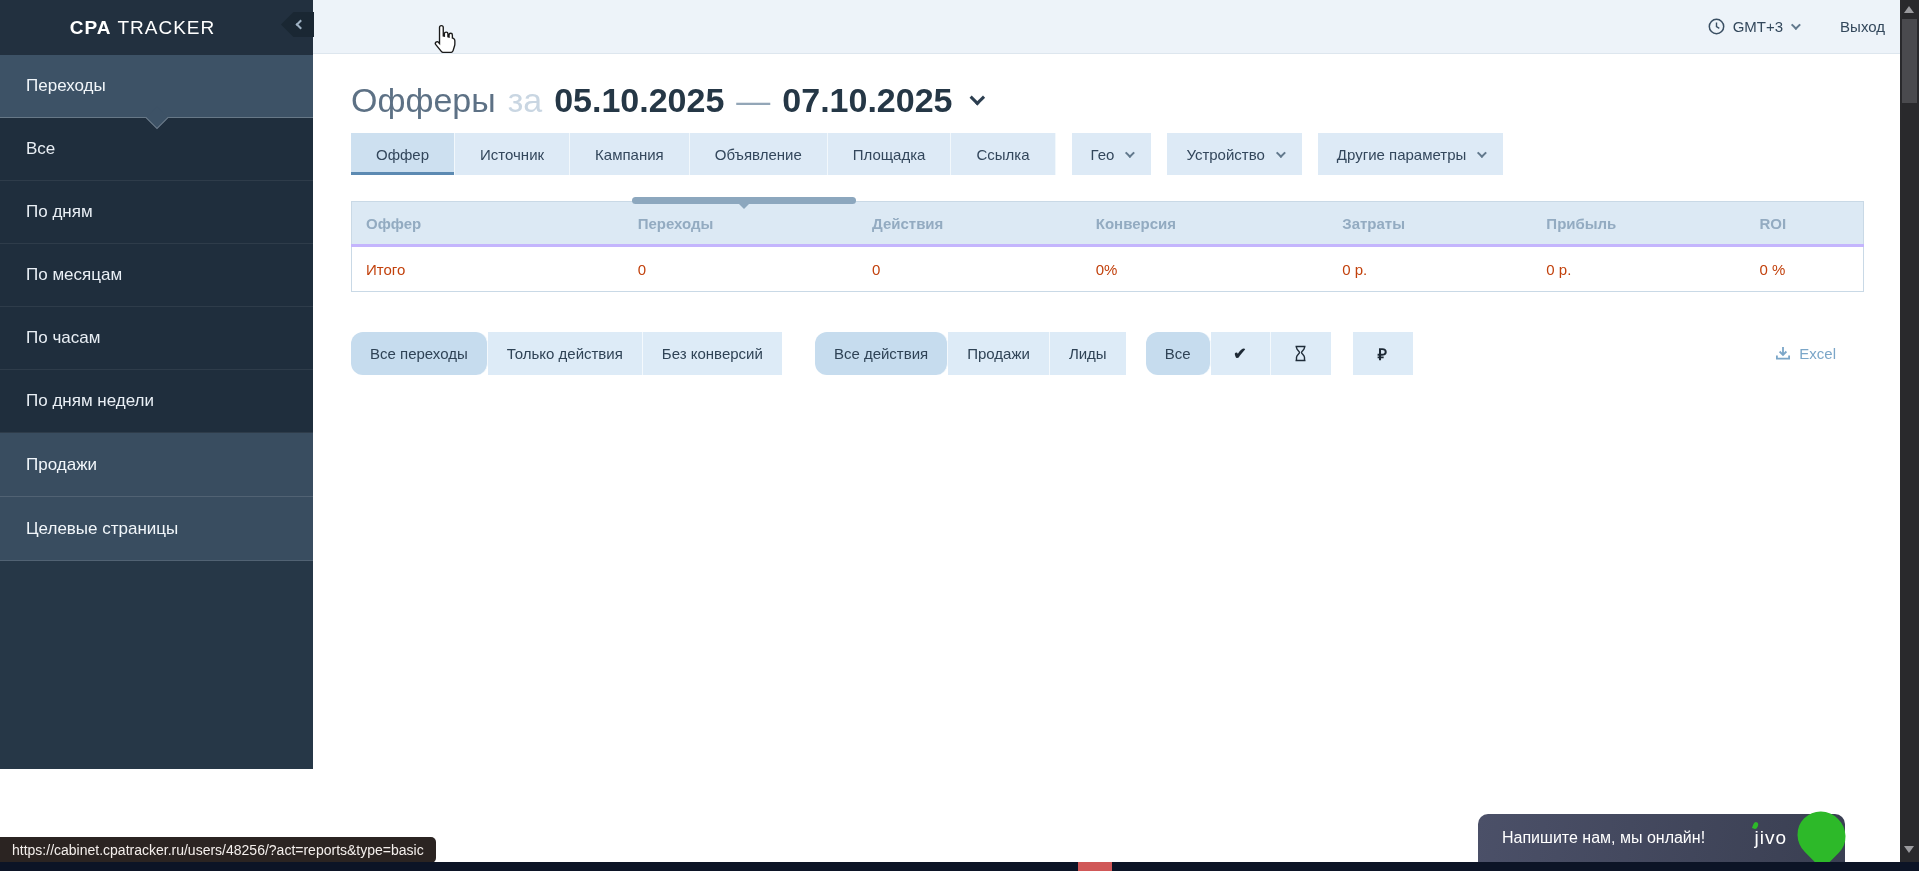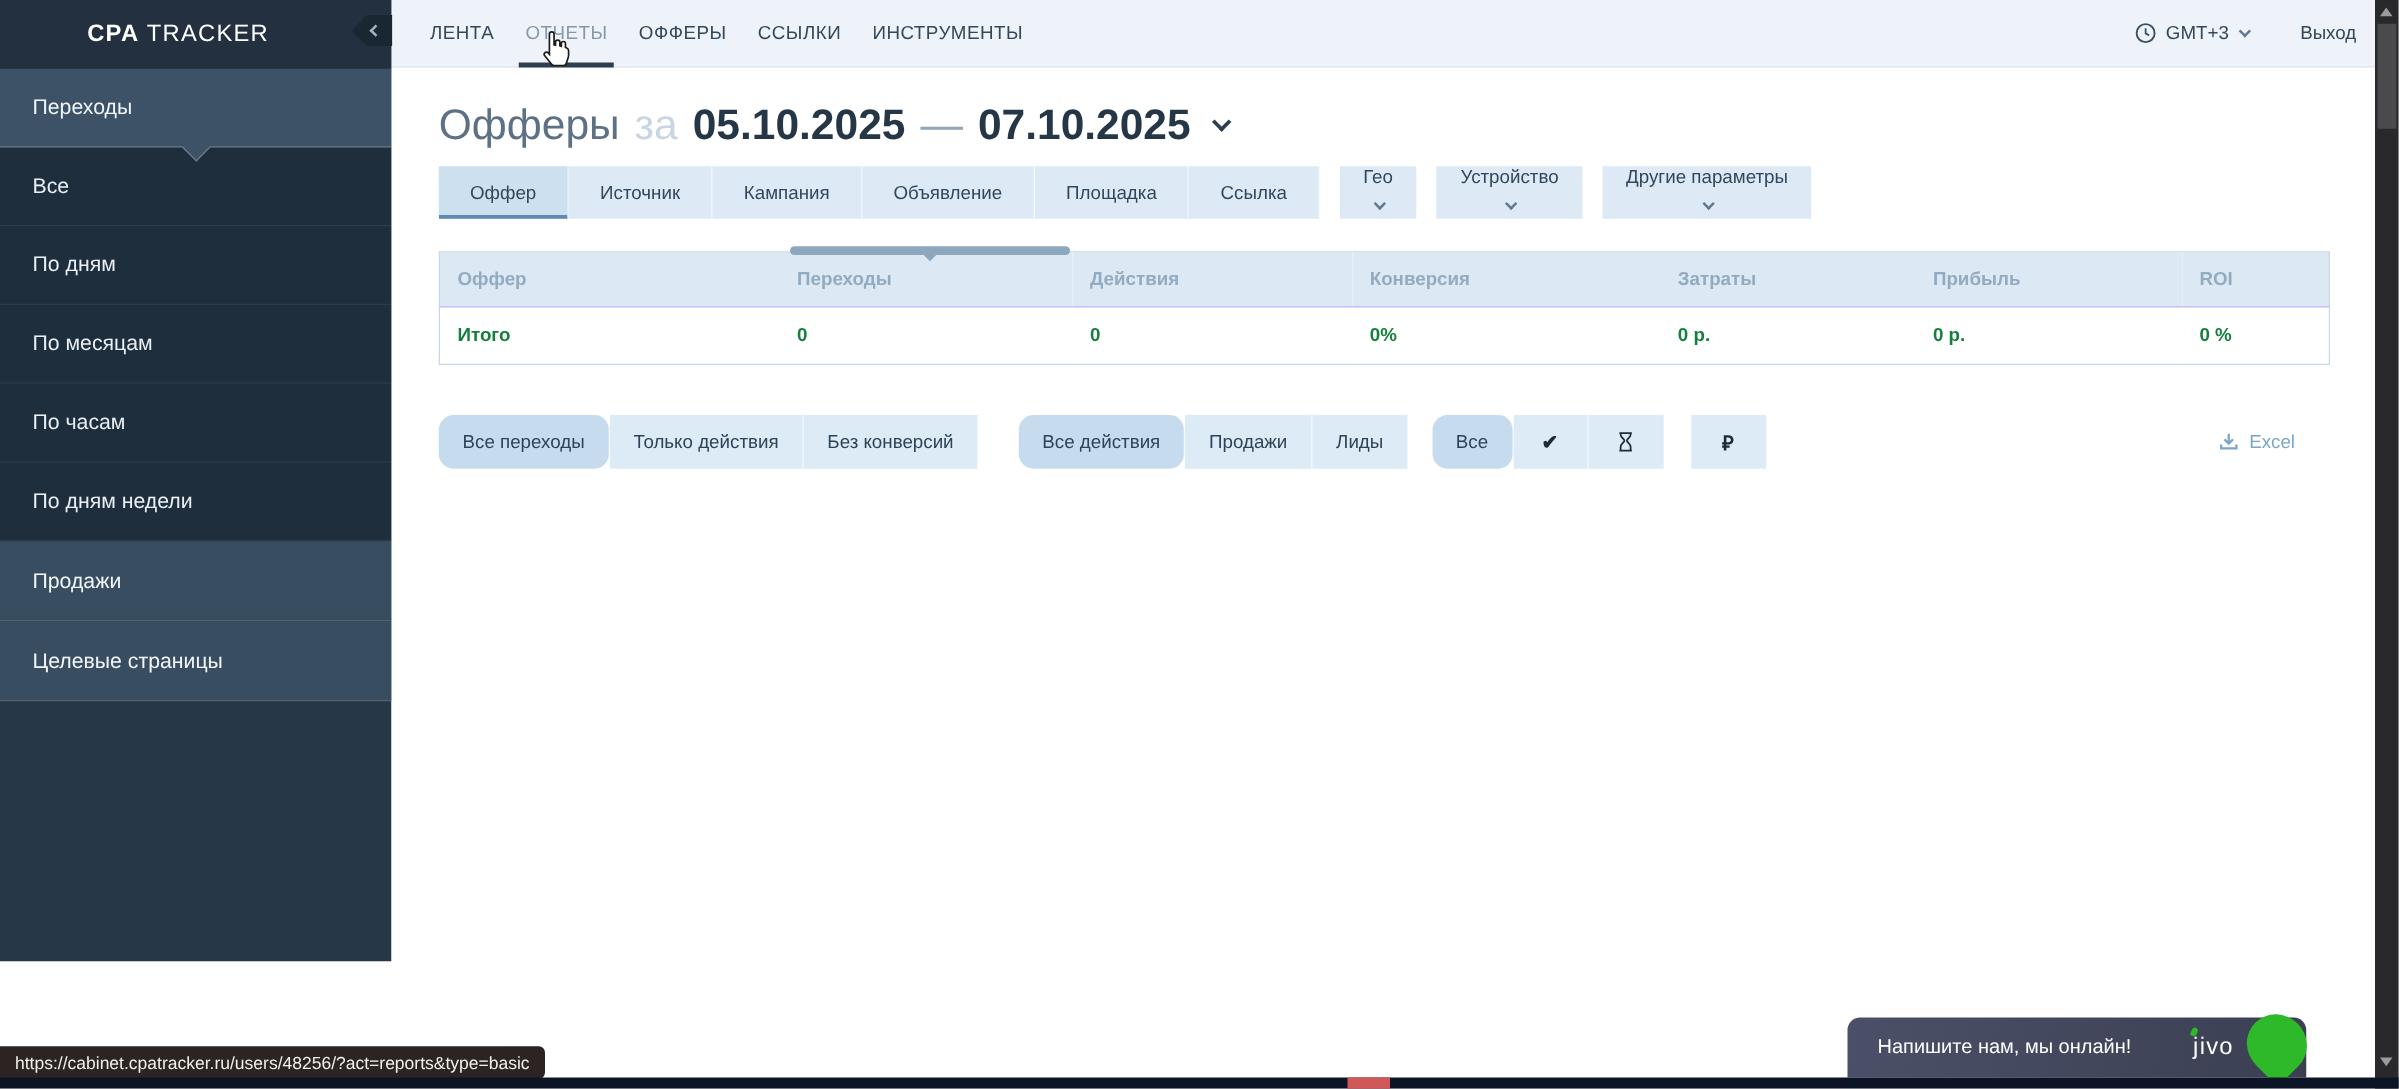--- a/index.html
+++ b/index.html
@@ -42,27 +42,27 @@
   .report-title { font-size:34px; font-weight:400; line-height:1.1; display:flex; align-items:center; gap:12px; }
   .rt-name { color:#5d7185; }
   .rt-prep { color:#c9d6e2; }
   .rt-date { color:#253746; font-weight:700; }
   .rt-dash { color:#93a6b7; font-weight:400; }
   .rt-chev { width:11px; height:11px; border-right:3px solid #2c3e50; border-bottom:3px solid #2c3e50; transform:rotate(45deg) translateY(-4px); display:inline-block; margin-left:4px; cursor:pointer; }
   .tabs-row { margin-top:14px; display:flex; height:42px; }
   .dim-tab { background:#ddeaf6; padding:0 25px; display:flex; align-items:center; font-size:15px; color:#33475c;
     border-right:1px solid #f2f8fc; cursor:pointer; white-space:nowrap; }
   .dim-tab.active { background:#cde0f0; box-shadow:inset 0 -3px 0 #5c8ab2; }
-  .dd-btn { background:#ddeaf6; margin-left:16px; padding:0 19px; display:flex; align-items:center; gap:11px; font-size:15px; color:#33475c; cursor:pointer; white-space:nowrap;flex-direction:column; }
+  .dd-btn { background:#ddeaf6; margin-left:16px; padding:0 19px; display:flex; align-items:center; gap:11px; font-size:15px; color:#33475c; cursor:pointer; white-space:nowrap; }
   .table-wrap { position:relative; width:1513px; margin-top:26px; }
   .col-indicator { position:absolute; top:-4px; left:281px; width:224px; height:7px; background:#8ca7be; border-radius:4px; cursor:pointer; }
   .col-indicator::after { content:""; position:absolute; left:50%; top:7px; margin-left:-5px; border-left:5px solid transparent; border-right:5px solid transparent; border-top:5px solid #8ca7be; }
   table.report { width:100%; border-collapse:collapse; border:1px solid #c9d9e6; }
   table.report th { background:#dce9f4; color:#93abc1; font-size:15px; font-weight:700; text-align:left; height:44px; padding:0 14px; cursor:pointer; }
-  table.report td { background:#fff; color:#15803d; font-size:15px; font-weight:700; height:46px; padding:0 14px; border-top:1px solid #c4b5fd; }
+  table.report td { background:#fff; color:#c2410c; font-size:15px; font-weight:400; height:46px; padding:0 14px; border-top:3px solid #c4b5fd; }
   .c1{width:18%} .c2{width:15.5%} .c3{width:14.8%} .c4{width:16.3%} .c5{width:13.5%} .c6{width:14.1%} .c7{width:7.8%}
   .filters-row { width:1513px; margin-top:40px; display:flex; align-items:center; }
   .btn-group { display:flex; }
   .g2 { margin-left:33px; } .g3 { margin-left:20px; } .gc { margin-left:22px; }
   .fbtn { height:43px; background:#ddebf7; color:#2f4356; font-size:15px; padding:0 19px; display:flex; align-items:center; justify-content:center;
     border-right:1px solid #f4f9fd; cursor:pointer; white-space:nowrap; }
   .btn-group .fbtn:last-child { border-right:none; }
   .fbtn.active { background:#c6dcee;border-radius:12px; }
   .fbtn.icon-btn { width:60px; padding:0; font-size:16px; color:#1d2935; font-weight:700; }
   .excel-link { margin-left:auto; margin-right:28px; display:flex; align-items:center; gap:8px; color:#7ba6c8; font-size:15px; cursor:pointer; }
@@ -120,27 +120,20 @@
   <div class="side-item">
       <span>Продажи</span>
     </div>
   <div class="side-item">
       <span>Целевые страницы</span>
     </div>
 </div>
 
 <div class="main">
   <div class="topbar">
-    <div class="nav-items">
-      <div class="nav-item">ЛЕНТА</div>
-      <div class="nav-item active">ОТЧЕТЫ</div>
-      <div class="nav-item">ОФФЕРЫ</div>
-      <div class="nav-item">ССЫЛКИ</div>
-      <div class="nav-item">ИНСТРУМЕНТЫ</div>
-    </div>
     <div class="topbar-right">
       <div class="tz">
         <svg class="inline-ic" width="17" height="17" viewBox="0 0 17 17">
             <circle cx="8.5" cy="8.5" r="7.2" fill="none" stroke="#3a4f63" stroke-width="1.5"></circle>
             <path d="M8.5 4.5v4.2l2.8 1.6" fill="none" stroke="#3a4f63" stroke-width="1.4"></path>
           </svg>
         <span class="tz-label">GMT+3</span>
         <span class="chev"></span>
       </div>
       <div class="logout">Выход</div>

